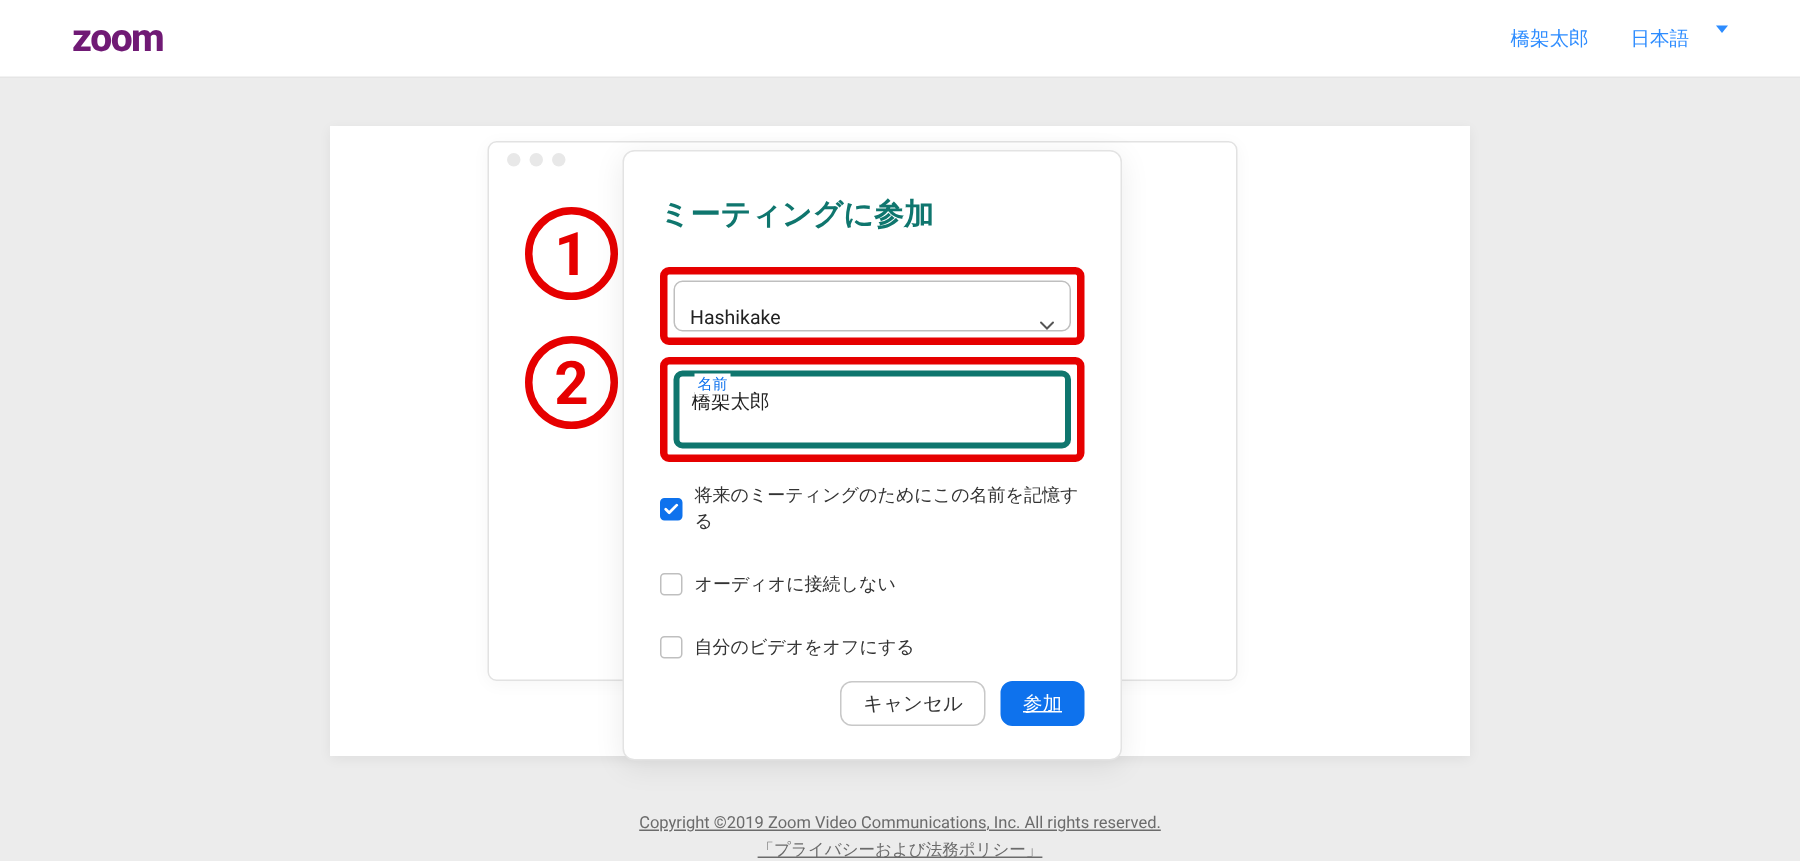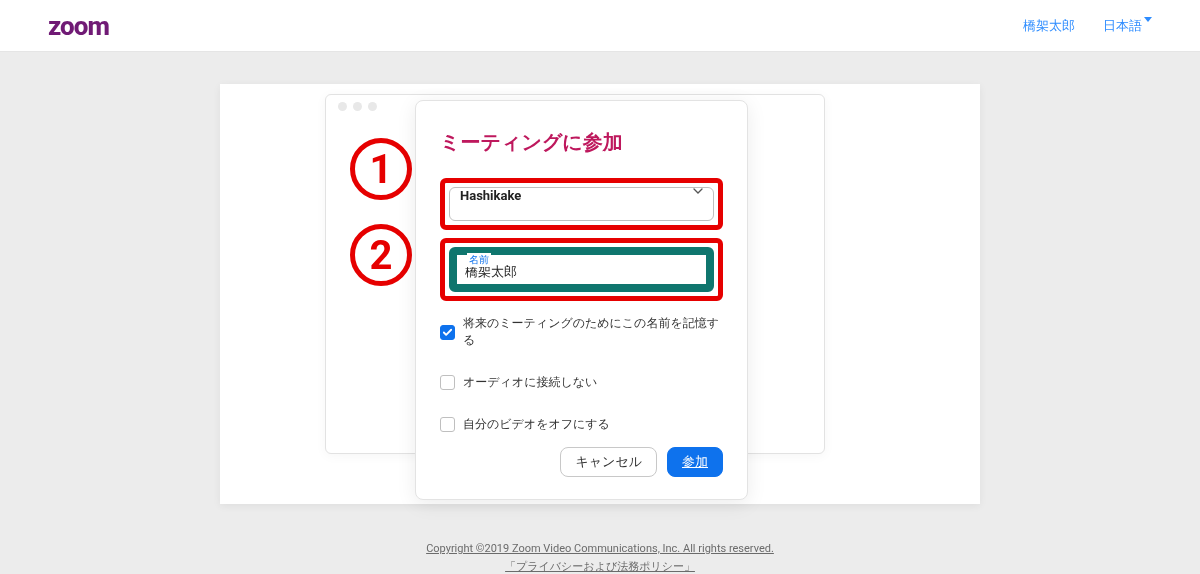--- a/index.html
+++ b/index.html
@@ -1,31 +1,31 @@
 <!DOCTYPE html>
 <html><head>
 <meta charset="utf-8">
 <style>
   * { box-sizing: border-box; margin: 0; padding: 0; }
   html, body { width: 1200px; height: 574px; font-family: -apple-system, BlinkMacSystemFont, "Segoe UI", Roboto, "Helvetica Neue", Arial, sans-serif; background: #ececec; overflow: hidden; }
   .topbar { height: 52px; background: #fff; display: flex; align-items: center; padding: 0 48px; border-bottom: 1px solid #e5e5e5; }
   .logo { font-size: 26px; font-weight: 800; letter-spacing: -1px; color: #701a75; }
   .topbar-right { margin-left: auto; display: flex; gap: 28px; align-items: center; font-size: 13px; color: #2d8cff; }
-  .lang { display: inline-flex; align-items: flex-start; gap: 0; }
+  .lang { display: inline-flex; align-items: flex-start; gap: 16px; }
   .caret-down { width: 0; height: 0; border-left: 4px solid transparent; border-right: 4px solid transparent; border-top: 5px solid #2d8cff; margin-left: 2px; }
   .stage { width: 760px; height: 420px; background: #fff; margin: 32px auto 0; box-shadow: 0 2px 8px rgba(0,0,0,.06); position: relative; }
   .window-frame { position: absolute; left: 105px; top: 10px; width: 500px; height: 360px; border: 1px solid #e2e2e2; border-radius: 6px; background: #fff; box-shadow: 0 2px 12px rgba(0,0,0,.04); }
   .titlebar { height: 22px; display: flex; align-items: center; padding-left: 12px; gap: 6px; }
   .win-dot { width: 9px; height: 9px; border-radius: 50%; background: #e8e8e8; }
   .dialog { position: absolute; left: 195px; top: 16px; width: 333px; min-height: 325px; background: #fff; border: 1px solid #e3e3e3; border-radius: 8px; box-shadow: 0 4px 20px rgba(0,0,0,.08); padding: 28px 24px 22px; }
-  .dialog-title { font-size: 20px; font-weight: 600; color: #be185d; margin-bottom: 22px; }
+  .dialog-title { font-size: 20px; font-weight: 600; color: #0f766e; margin-bottom: 22px; }
   .highlight-box { border: 5px solid #e60000; border-radius: 6px; padding: 4px; margin-bottom: 8px; }
-  .id-select { width: 100%; height: 34px; border: 1px solid #bfbfbf; border-radius: 6px; display: flex; align-items: flex-start; justify-content: space-between; padding: 0 10px; font-size: 13px; color: #222; background: #fff; font-weight: bold; }
+  .id-select { width: 100%; height: 34px; border: 1px solid #bfbfbf; border-radius: 6px; display: flex; align-items: flex-end; justify-content: space-between; padding: 0 10px; font-size: 13px; color: #222; background: #fff; }
   .chev { width: 10px; height: 6px; }
-  .name-field { position: relative; border: 8px solid #0f766e; border-radius: 6px; padding: 6px 8px 4px; background: #fff; }
+  .name-field { position: relative; border: 4px solid #0f766e; border-radius: 6px; padding: 6px 8px 19px; background: #fff; }
   .name-label { position: absolute; top: -2px; left: 10px; font-size: 10px; color: #0e72ed; background: #fff; padding: 0 2px; }
   .name-input { width: 100%; border: none; outline: none; font-size: 13px; color: #222; font-family: Liberation Mono, monospace; }
   .checklist { margin-top: 14px; display: flex; flex-direction: column; gap: 25px; }
   .check-row { display: flex; align-items: center; gap: 8px; font-size: 12px; color: #333; }
   .cb { width: 15px; height: 15px; border: 1px solid #bfbfbf; border-radius: 3px; display: inline-flex; align-items: center; justify-content: center; flex: 0 0 auto; }
   .cb.checked { background: #0e72ed; border-color: #0e72ed; }
   .cb.checked svg { width: 11px; height: 11px; }
   .dialog-actions { margin-top: 14px; display: flex; justify-content: flex-end; gap: 10px; }
   .btn { height: 30px; padding: 0 14px; border-radius: 8px; font-size: 13px; display: inline-flex; align-items: center; justify-content: center; cursor: pointer; }
   .btn-secondary { background: #fff; border: 1px solid #c8c8c8; color: #333; }

